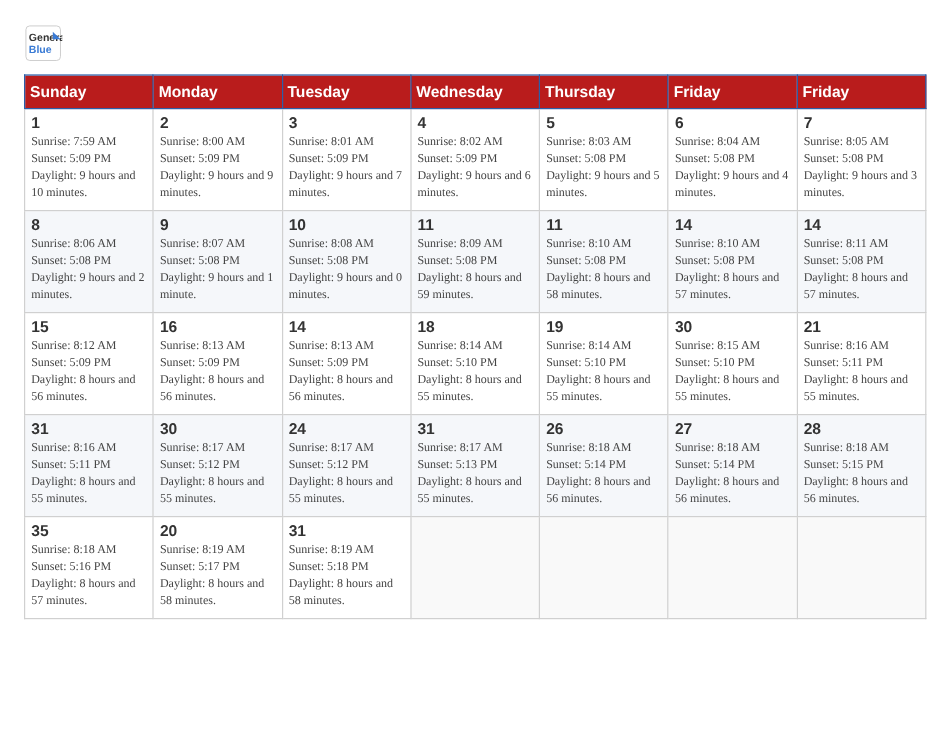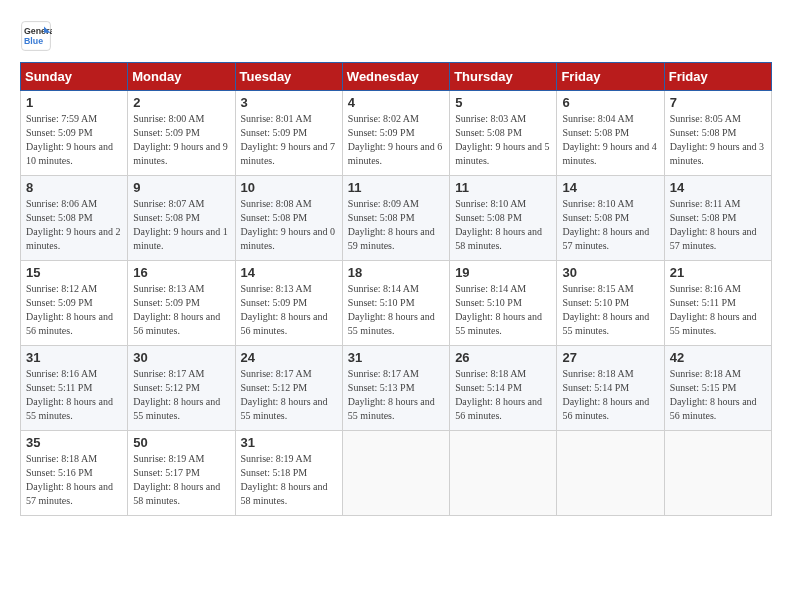--- a/index.html
+++ b/index.html
@@ -222,31 +222,31 @@
         </td>
         <td>
           <span class="day-num">26</span>
           <div class="day-info">Sunrise: 8:18 AM<br>Sunset: 5:14 PM<br>Daylight: 8 hours and 56 minutes.</div>
         </td>
         <td>
           <span class="day-num">27</span>
           <div class="day-info">Sunrise: 8:18 AM<br>Sunset: 5:14 PM<br>Daylight: 8 hours and 56 minutes.</div>
         </td>
         <td>
-          <span class="day-num">42</span>
+          <span class="day-num">28</span>
           <div class="day-info">Sunrise: 8:18 AM<br>Sunset: 5:15 PM<br>Daylight: 8 hours and 56 minutes.</div>
         </td>
       </tr>
       <tr>
         <td>
           <span class="day-num">35</span>
           <div class="day-info">Sunrise: 8:18 AM<br>Sunset: 5:16 PM<br>Daylight: 8 hours and 57 minutes.</div>
         </td>
         <td>
-          <span class="day-num">50</span>
+          <span class="day-num">20</span>
           <div class="day-info">Sunrise: 8:19 AM<br>Sunset: 5:17 PM<br>Daylight: 8 hours and 58 minutes.</div>
         </td>
         <td>
           <span class="day-num">31</span>
           <div class="day-info">Sunrise: 8:19 AM<br>Sunset: 5:18 PM<br>Daylight: 8 hours and 58 minutes.</div>
         </td>
         <td class="empty-cell"></td>
         <td class="empty-cell"></td>
         <td class="empty-cell"></td>
         <td class="empty-cell"></td>

